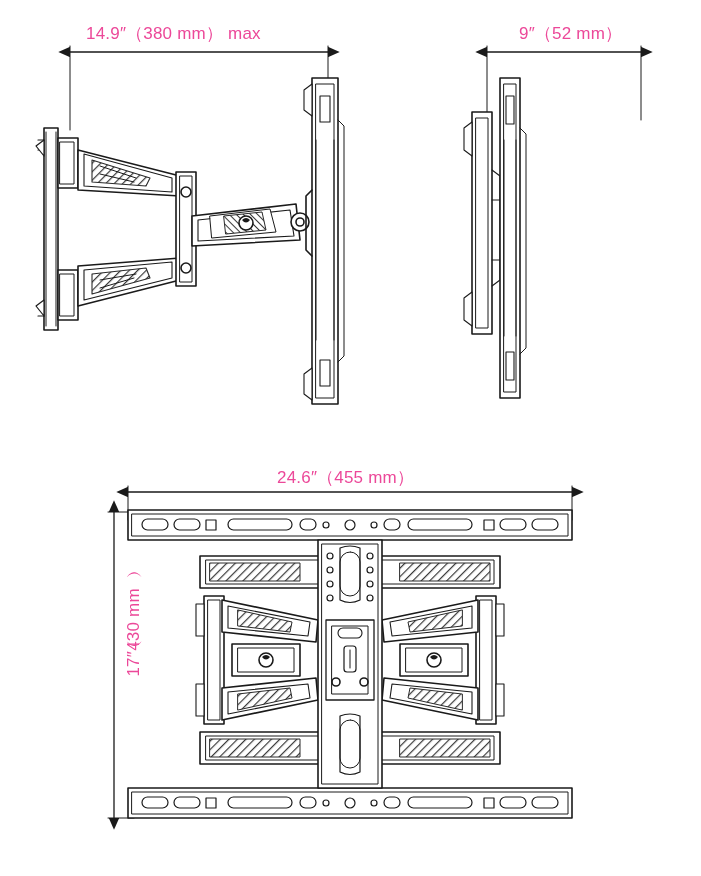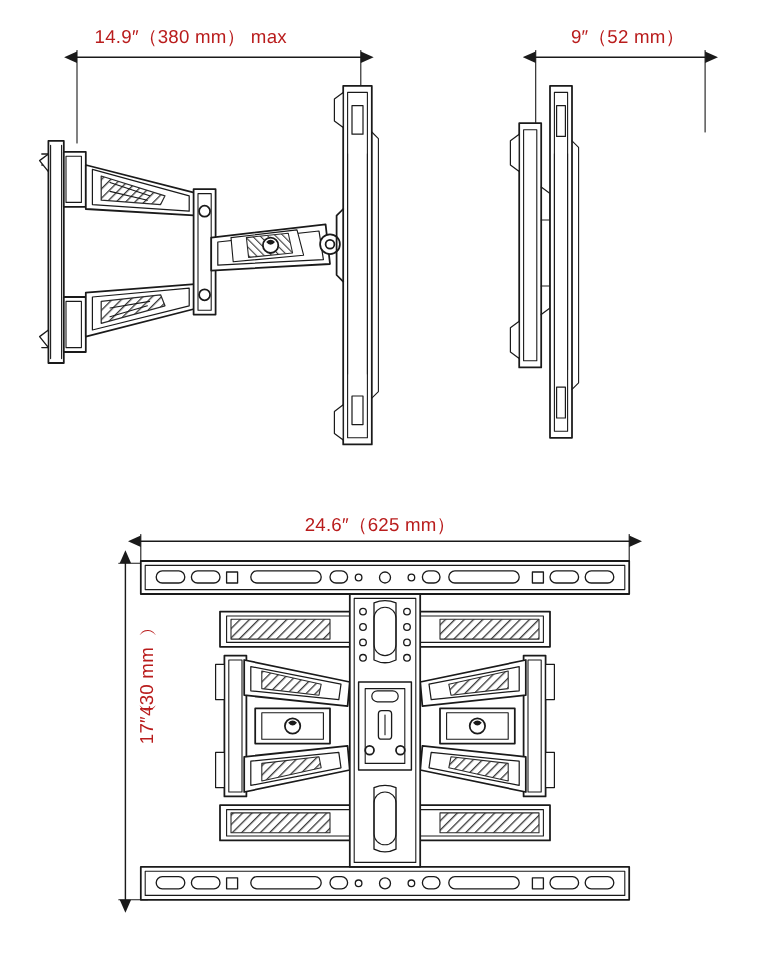--- a/index.html
+++ b/index.html
@@ -17,21 +17,21 @@
   }
   .page {
     position: absolute;
     inset: 0;
   }
   .dim-label {
     position: absolute;
     font-size: 17px;
     letter-spacing: 0.2px;
     white-space: nowrap;
-    color: #b91c1c;
+    color: #ec4899;
   }
   .dim-label.vertical {
     writing-mode: vertical-rl;
     transform: rotate(180deg);
     text-align: center;
   }
   svg.art {
     position: absolute;
     left: 0;
     top: 0;
@@ -314,17 +314,17 @@
           <rect x="340" y="720" width="20" height="48" rx="10" stroke-width="1"></rect>
         </g>
       </g>
     </g>
   </svg>
 
   <div class="dim-label lbl-top-left">14.9″（380 mm） max</div>
 
   <div class="dim-label lbl-top-right">9″（52 mm）</div>
 
-  <div class="dim-label lbl-bottom-top">24.6″（625 mm）</div>
+  <div class="dim-label lbl-bottom-top">24.6″（455 mm）</div>
 
   <div class="dim-label vertical lbl-left-vert">17″（430 mm）</div>
 
 </div>
 
 </body></html>

